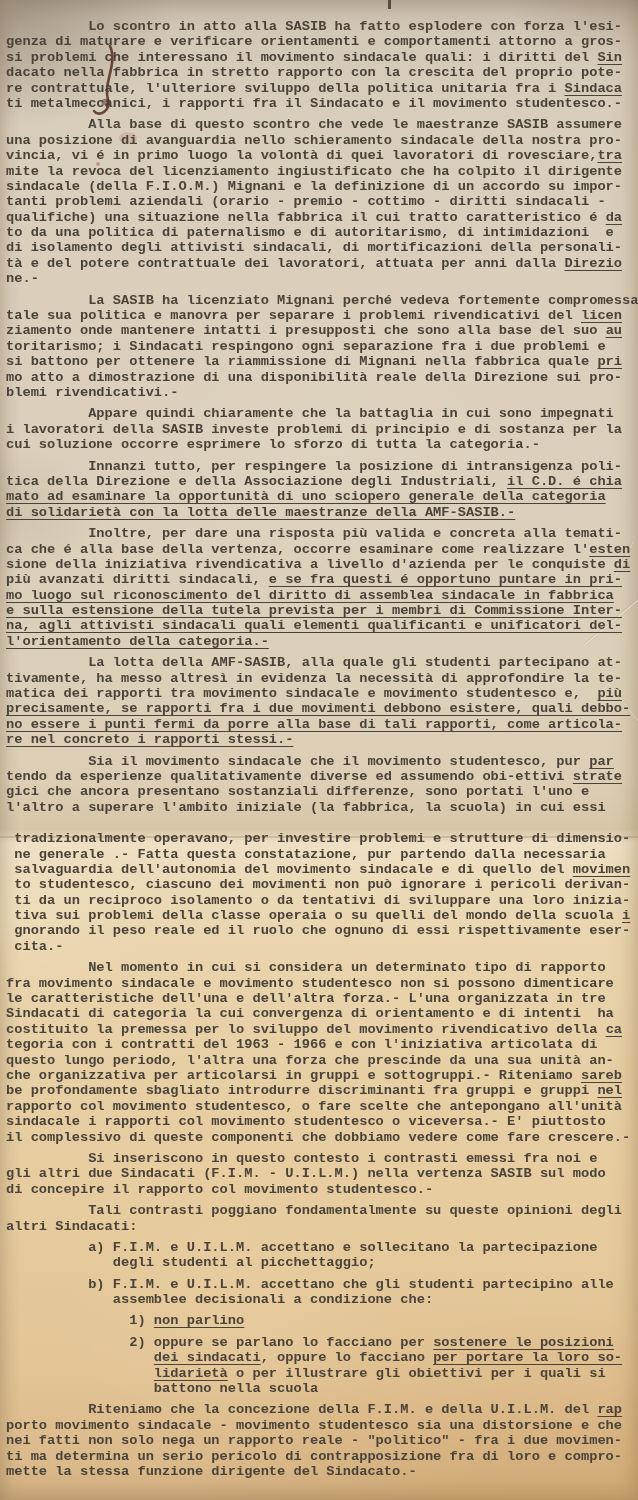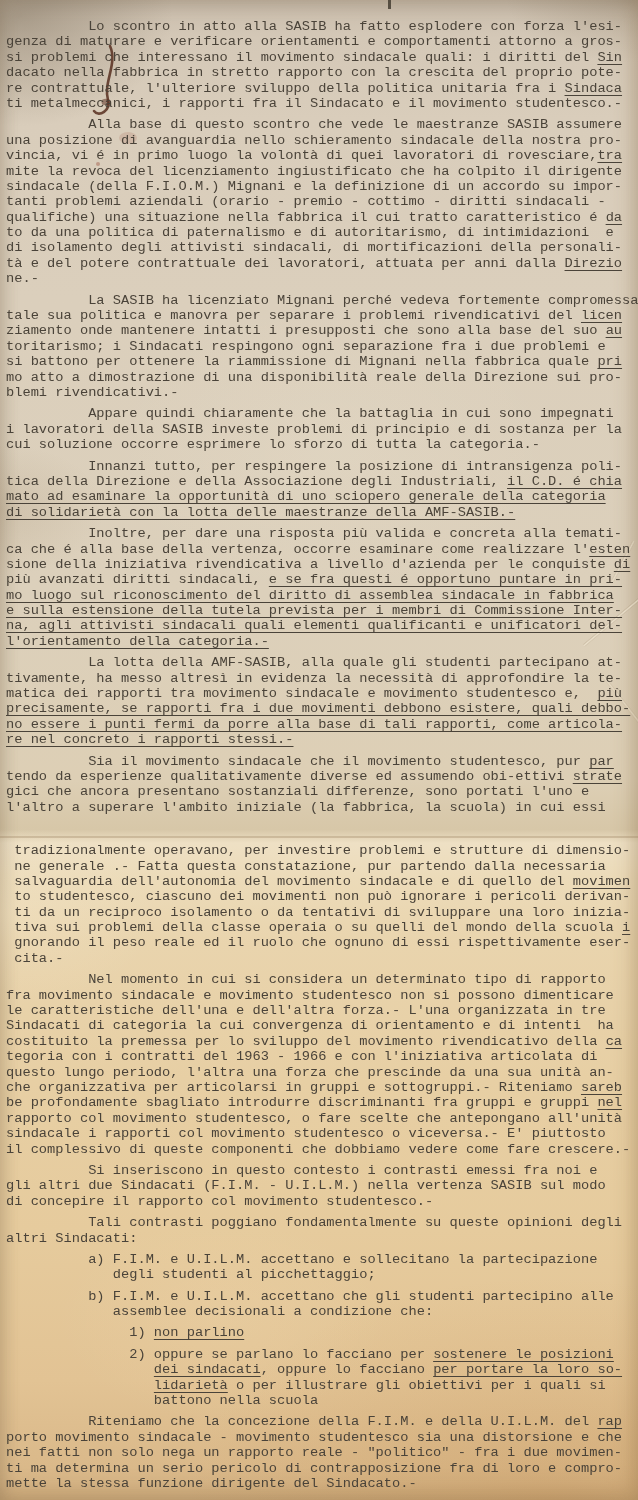--- a/index.html
+++ b/index.html
@@ -17,23 +17,23 @@
       radial-gradient(170px 90px at 98% 0%, rgba(110,92,66,.22), rgba(110,92,66,0) 70%),
       radial-gradient(320px 220px at 52% 30%, rgba(255,248,230,.10), rgba(255,248,230,0) 70%),
       radial-gradient(150px 95px at 0% 34%, rgba(120,95,60,.12), rgba(120,95,60,0) 70%),
       radial-gradient(210px 130px at 2% 61%, rgba(255,246,226,.16), rgba(255,246,226,0) 70%),
       radial-gradient(520px 320px at 86% 100%, rgba(180,120,55,.18), rgba(180,120,55,0) 70%),
       radial-gradient(240px 150px at 35% 88%, rgba(255,238,205,.10), rgba(255,238,205,0) 70%);
   }
   .doc{position:absolute;left:6px;top:19px;width:632px;
     font-family:"Liberation Mono","DejaVu Sans Mono",monospace;
     font-size:13.7px;line-height:15.4px;color:#4a4339;
-    white-space:pre;letter-spacing:0;}
+    white-space:pre;letter-spacing:0;font-weight:bold;}
   .para{margin:0 0 6px 0;}
-  .para.extra-gap{margin-top:28px;}
+  .para.extra-gap{margin-top:16px;}
   .line{height:15.4px;}
   .u{text-decoration:underline;text-underline-offset:3px;text-decoration-thickness:1.2px;}
   .pagenum-frag{position:absolute;left:388px;top:0;width:3px;height:9px;background:#443d31;opacity:.85;}
   .smudge-svg{position:absolute;left:86px;top:40px;pointer-events:none;}
   .crease{position:absolute;pointer-events:none;background:linear-gradient(180deg,rgba(125,100,68,.38),rgba(250,242,222,.85),rgba(125,100,68,.25));height:3px;border-radius:2px;opacity:.6;}
   .crease.c1{left:574px;top:618px;width:82px;transform:rotate(-40deg);}
   .crease.c2{left:588px;top:700px;width:70px;transform:rotate(52deg);opacity:.35;}
   .crease.c3{left:600px;top:560px;width:46px;transform:rotate(-62deg);opacity:.4;}
   .seam-line{position:absolute;left:0;top:836px;width:638px;height:2px;background:rgba(150,122,88,.30);pointer-events:none;}
 </style>

